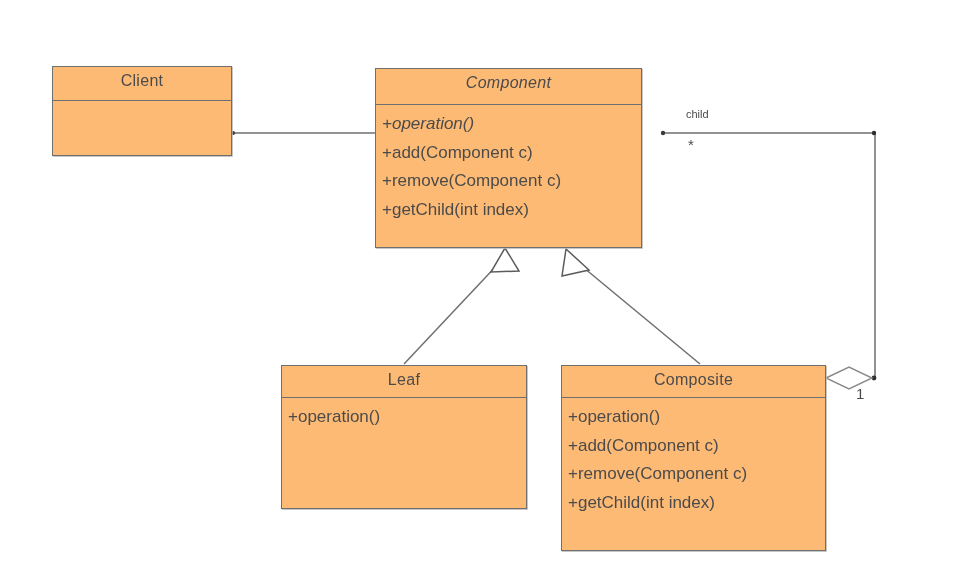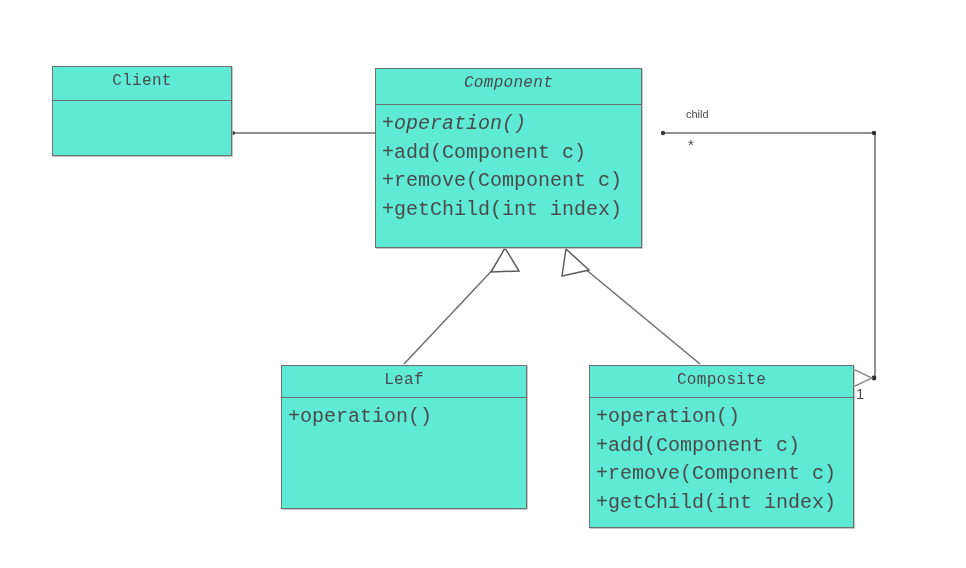--- a/index.html
+++ b/index.html
@@ -22,45 +22,44 @@
     position: absolute;
     left: 0;
     top: 0;
     width: 966px;
     height: 568px;
     pointer-events: none;
   }
   .uml-class {
     position: absolute;
     box-sizing: border-box;
-    background: #5eead4;
+    background: #fdba74;
     border: 1.4px solid #6f6f6f;
     box-shadow: 0.8px 0.8px 0 #b9b9b9;
-    font-family: Liberation Mono, monospace;
   }
   .uml-title {
     box-sizing: border-box;
     text-align: center;
     color: #4b4b4b;
     font-size: 16px;
     letter-spacing: 0.3px;
     border-bottom: 1.4px solid #6f6f6f;
     padding: 5px 4px 6px 4px;
     white-space: nowrap;
   }
   .uml-title.abstract {
     font-style: italic;
   }
   .uml-members {
     box-sizing: border-box;
     padding: 5px 2px 4px 6px;
   }
   .uml-member {
     color: #4b4b4b;
-    font-size: 20px;
+    font-size: 17px;
     line-height: 28.5px;
     white-space: nowrap;
   }
   .uml-member.abstract {
     font-style: italic;
   }
   .edge-label {
     position: absolute;
     color: #4b4b4b;
     font-size: 11px;
@@ -76,21 +75,21 @@
   
   #client-class   { left: 52px;  top: 66px;  width: 180px; height: 90px; }
   #client-class .uml-title { height: 34px; }
 
   #component-class { left: 375px; top: 68px; width: 267px; height: 180px; }
   #component-class .uml-title { height: 36px; }
 
   #leaf-class      { left: 281px; top: 365px; width: 246px; height: 144px; }
   #leaf-class .uml-title { height: 32px; }
 
-  #composite-class { left: 561px; top: 365px; width: 265px; height: 163px; margin-left: 28px; }
+  #composite-class { left: 561px; top: 365px; width: 265px; height: 186px; }
   #composite-class .uml-title { height: 32px; }
 
   #label-child { left: 686px; top: 108px; }
   #label-star  { left: 688px; top: 136px; }
   #label-one   { left: 856px; top: 385px; }
 </style>
 </head>
 <body>
 
 <div id="canvas">

